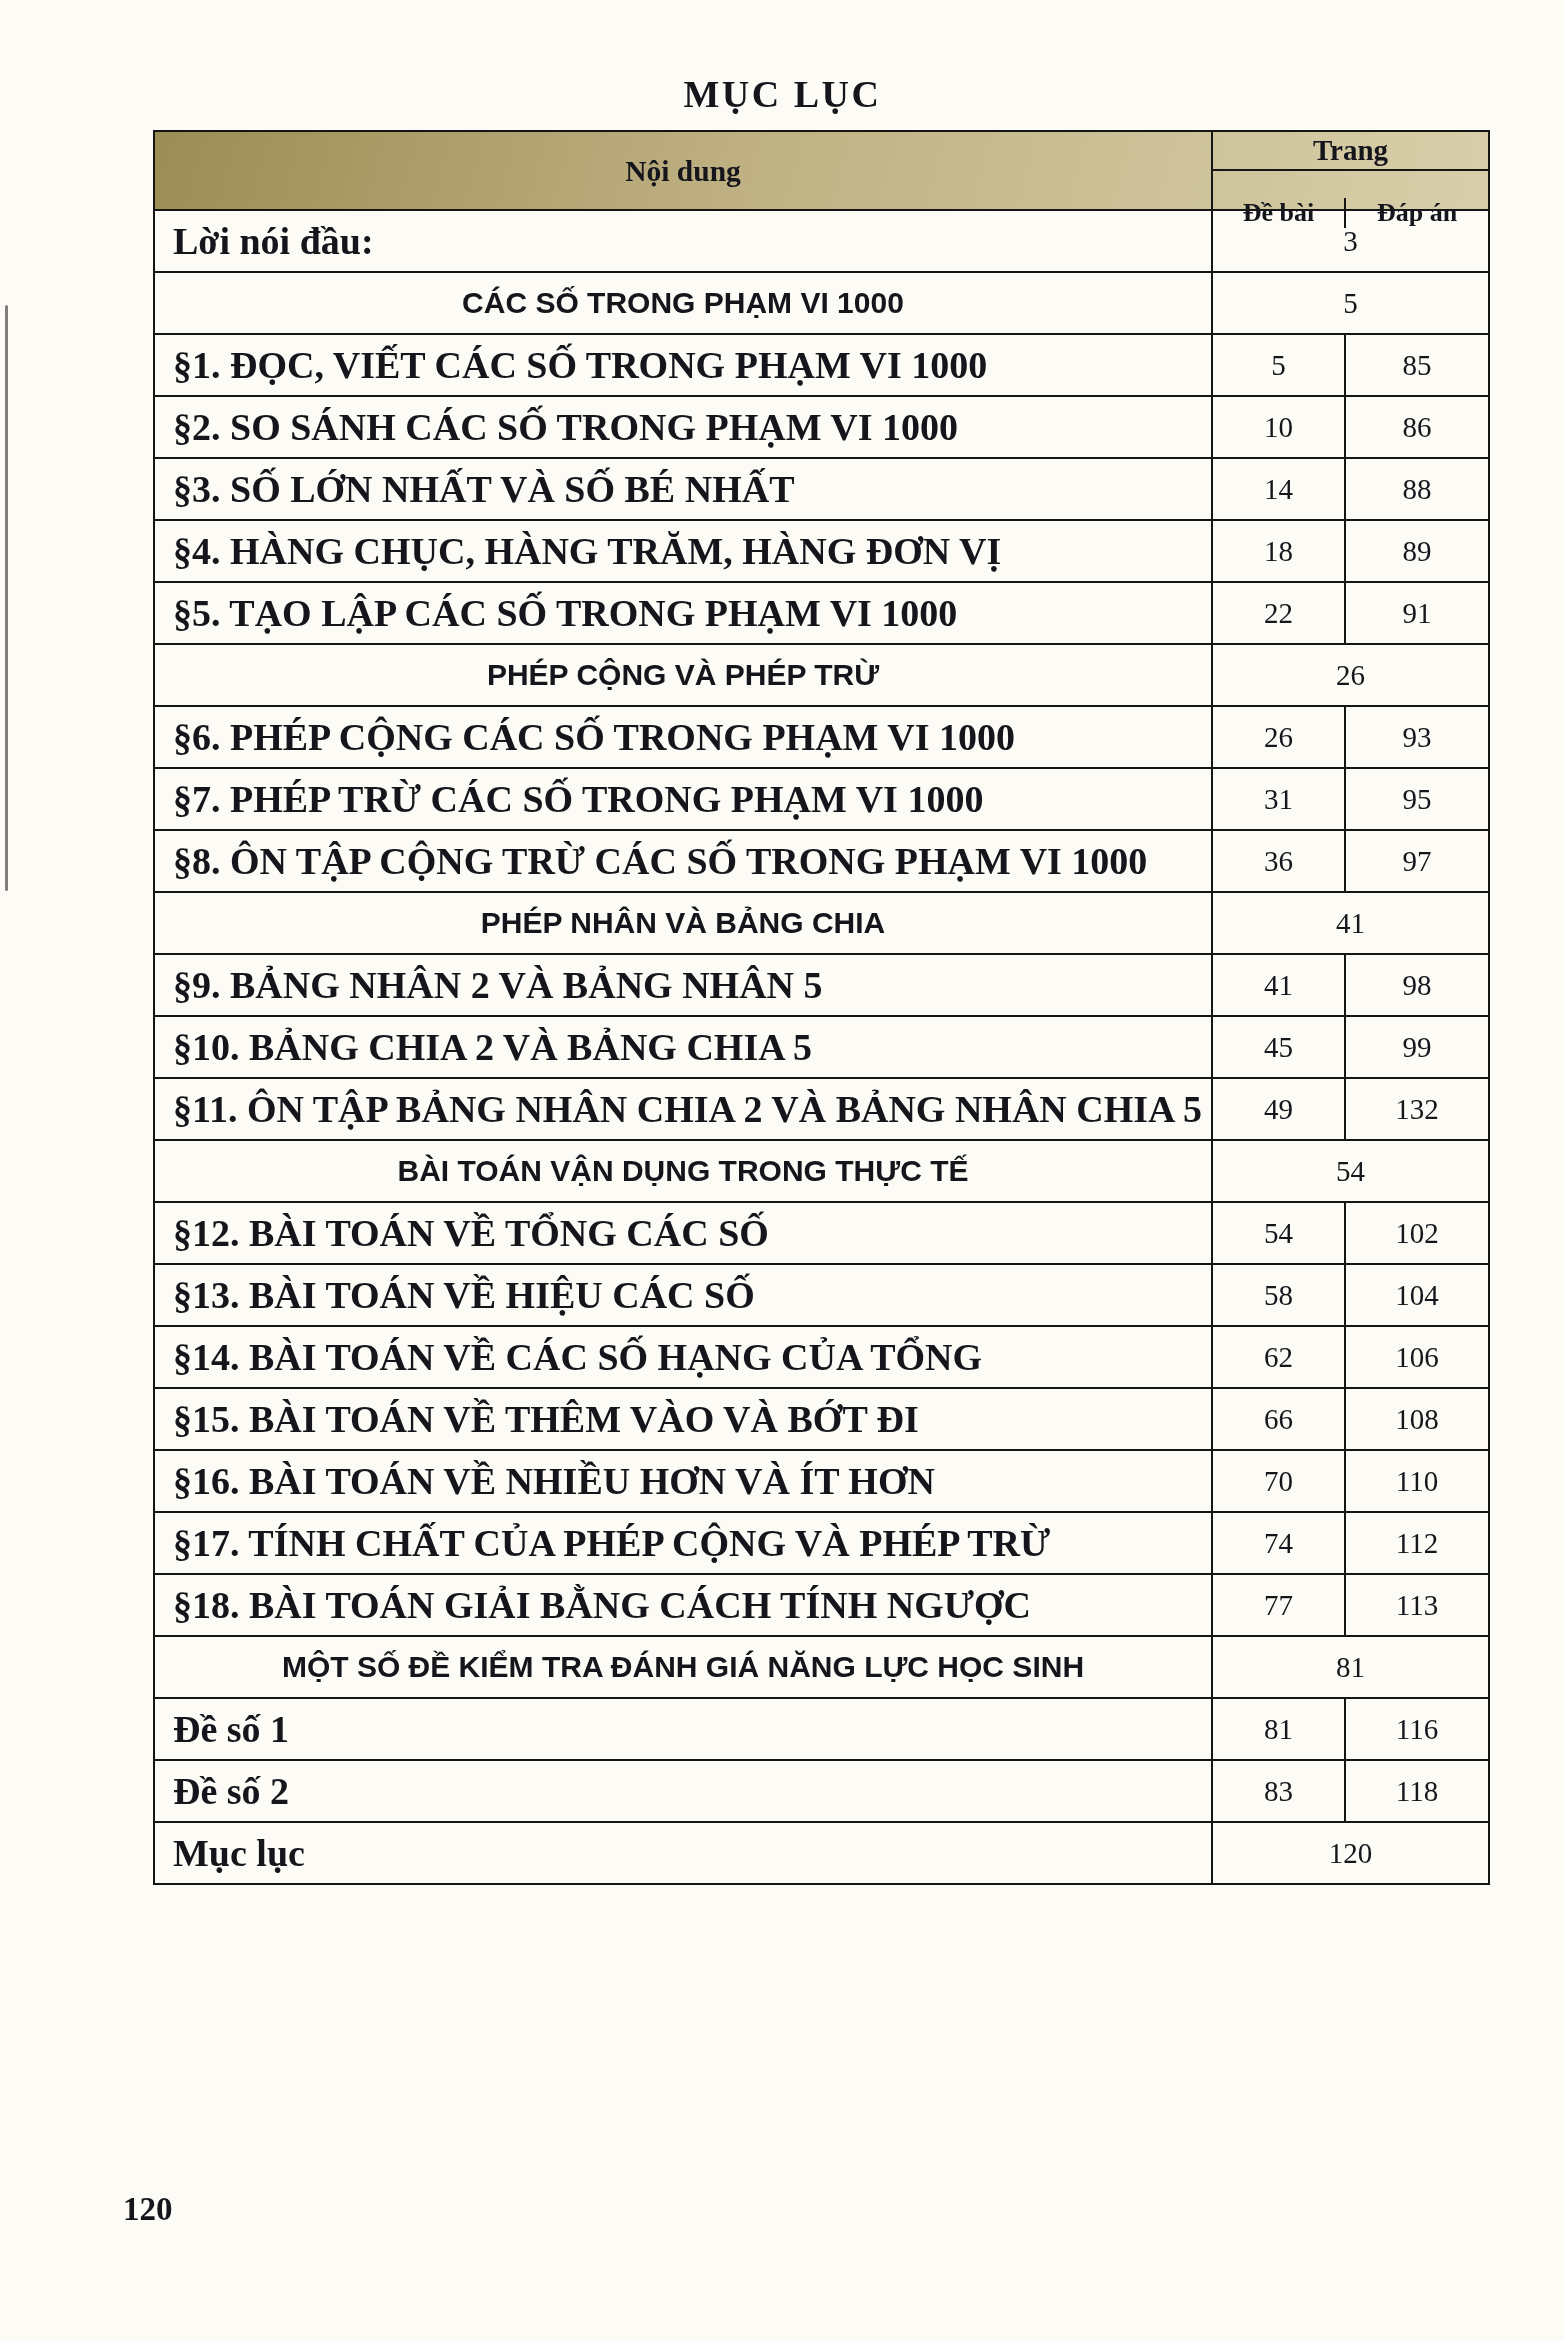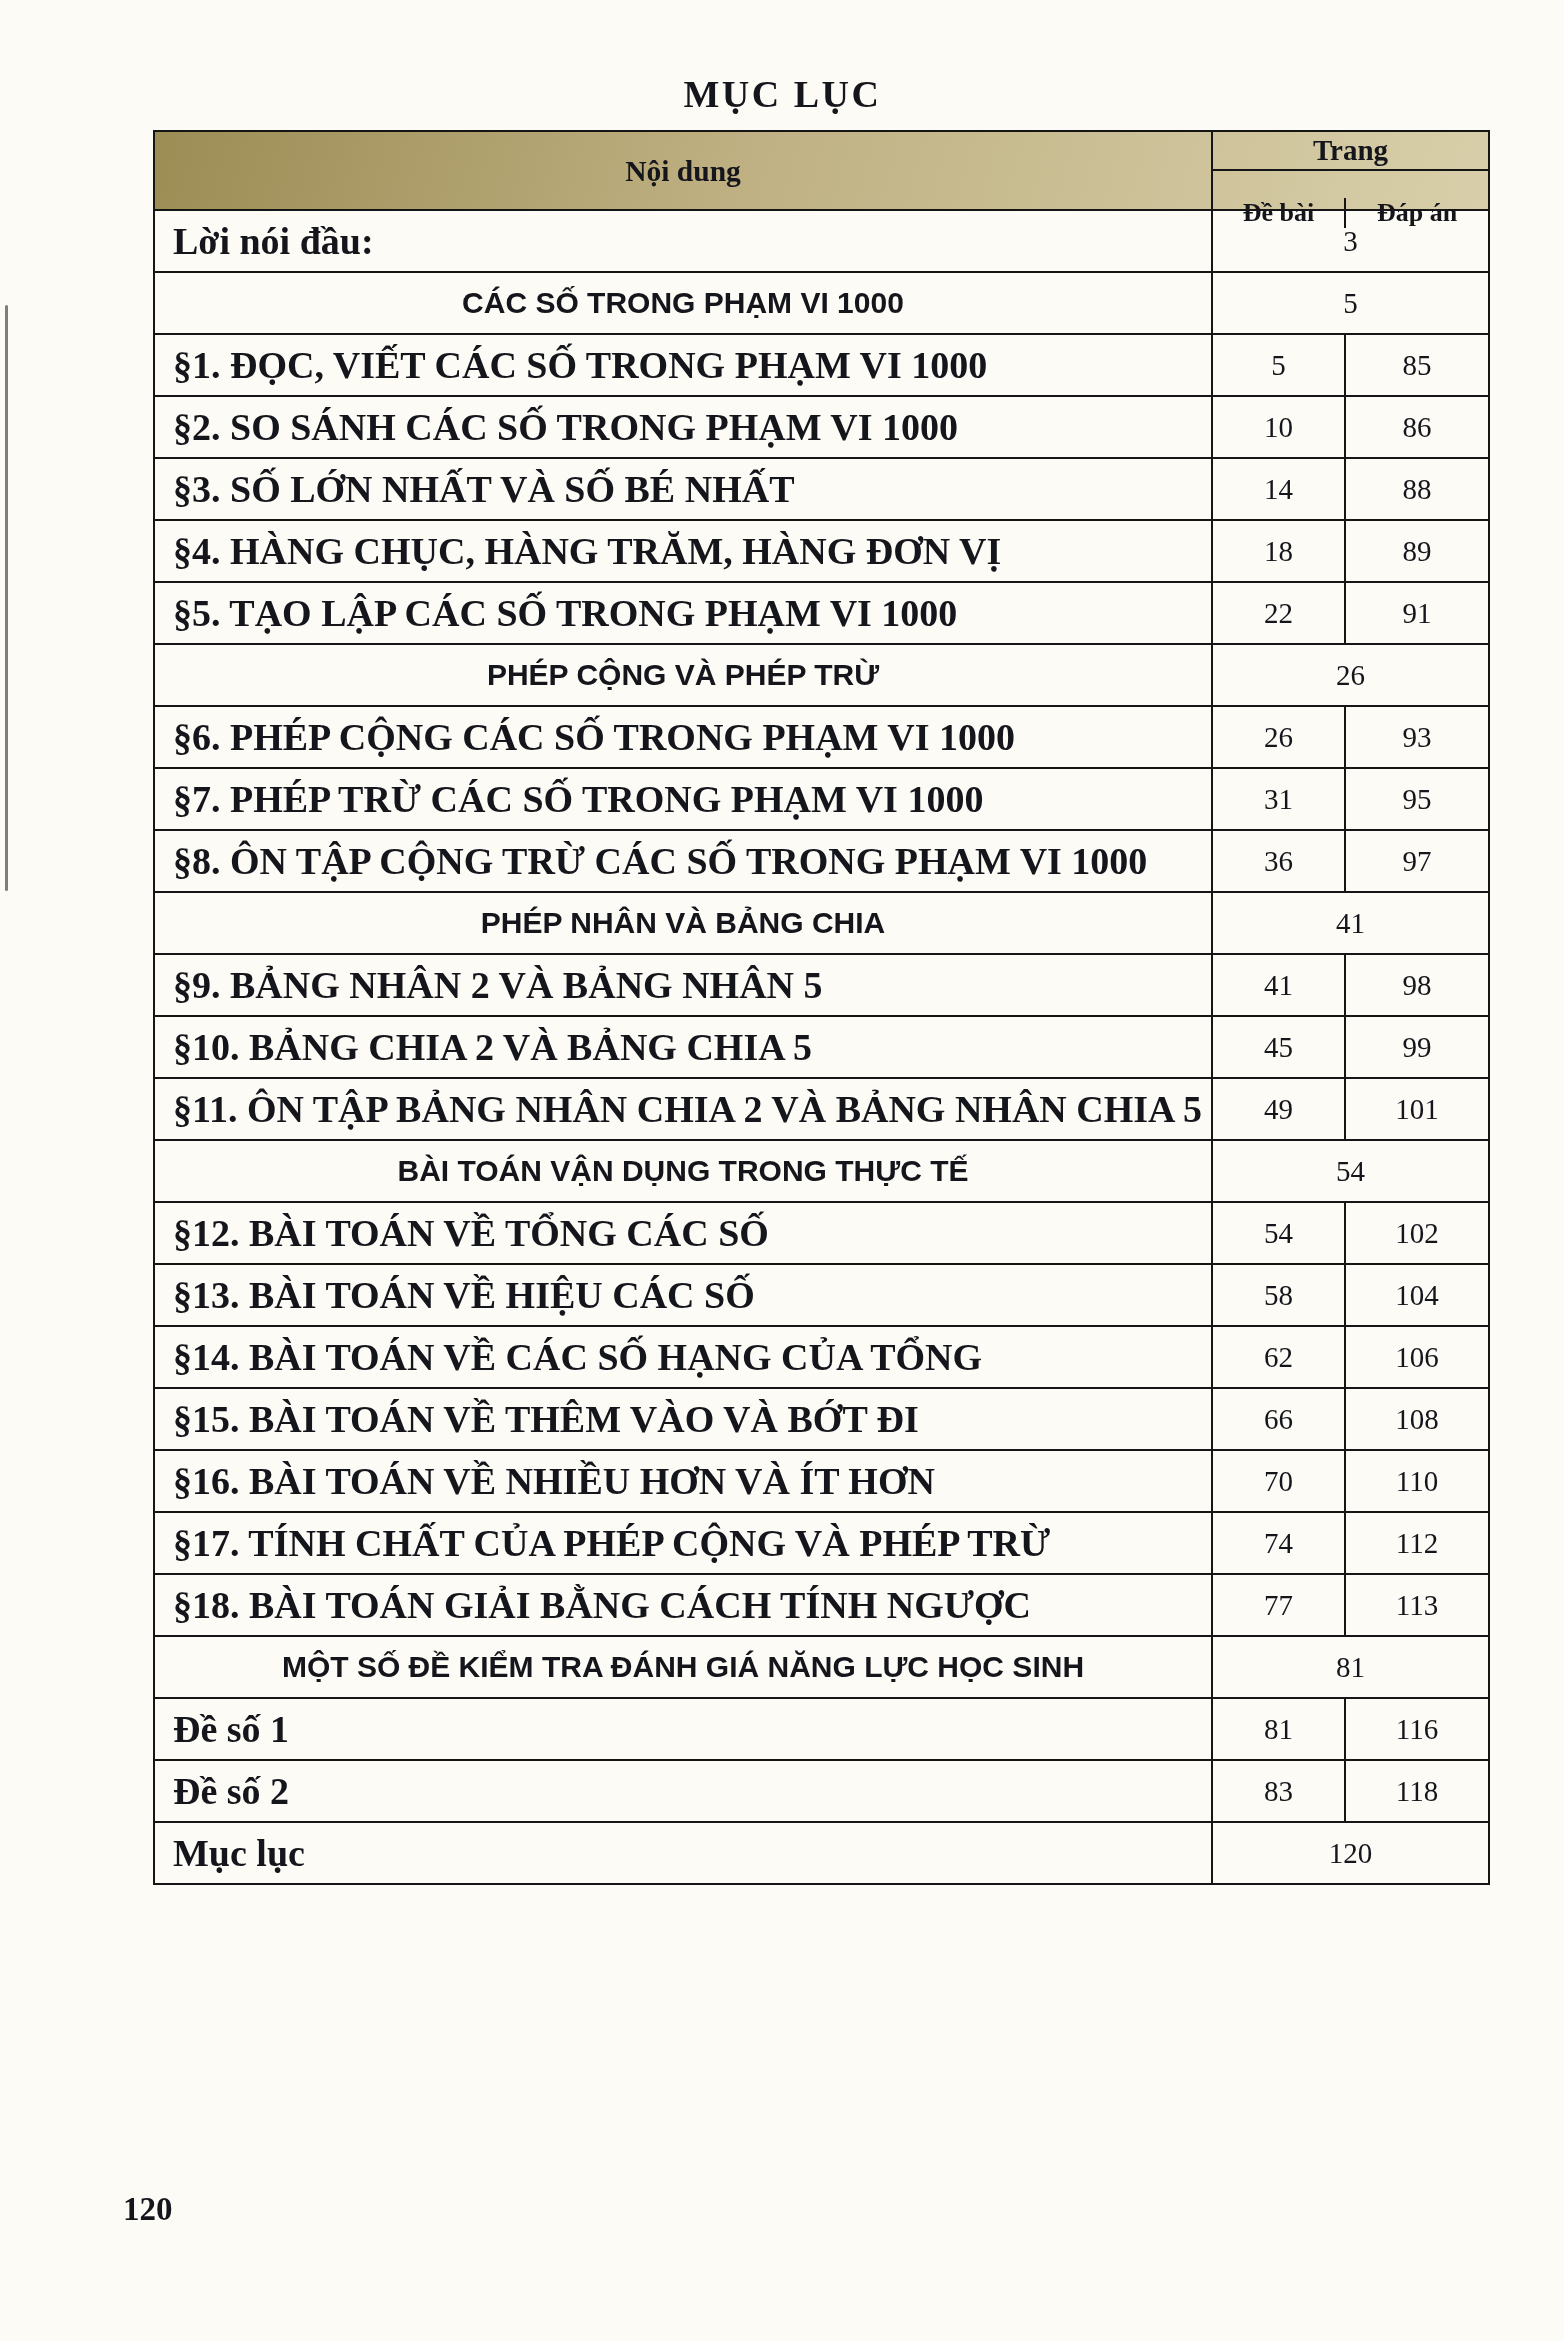--- a/index.html
+++ b/index.html
@@ -200,21 +200,21 @@
           <div class="c-num second">98</div>
         </div>
         <div class="row item">
           <div class="c-label">§10. BẢNG CHIA 2 VÀ BẢNG CHIA 5</div>
           <div class="c-num">45</div>
           <div class="c-num second">99</div>
         </div>
         <div class="row item">
           <div class="c-label">§11. ÔN TẬP BẢNG NHÂN CHIA 2 VÀ BẢNG NHÂN CHIA 5</div>
           <div class="c-num">49</div>
-          <div class="c-num second">101</div>
+          <div class="c-num second">132</div>
         </div>
         <div class="row section">
           <div class="c-label">BÀI TOÁN VẬN DỤNG TRONG THỰC TẾ</div>
           <div class="c-num spanned">54</div>
         </div>
         <div class="row item">
           <div class="c-label">§12. BÀI TOÁN VỀ TỔNG CÁC SỐ</div>
           <div class="c-num">54</div>
           <div class="c-num second">102</div>
         </div>

